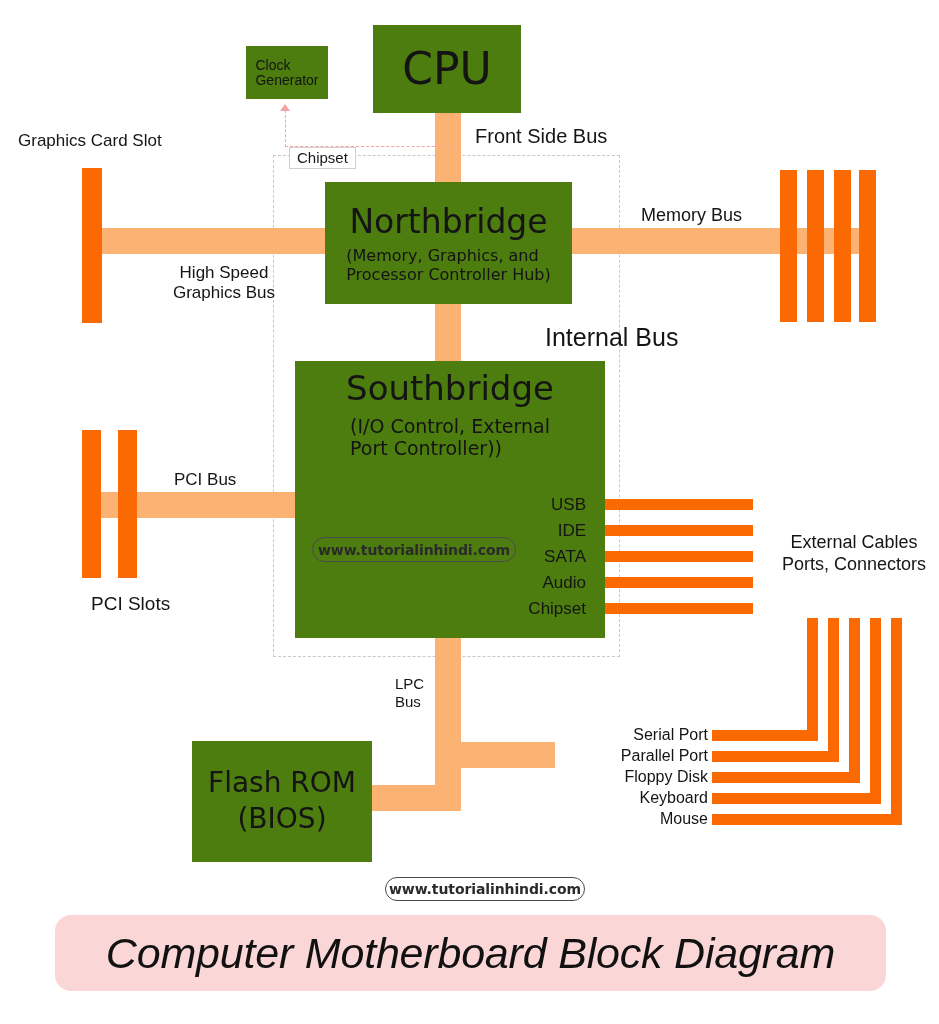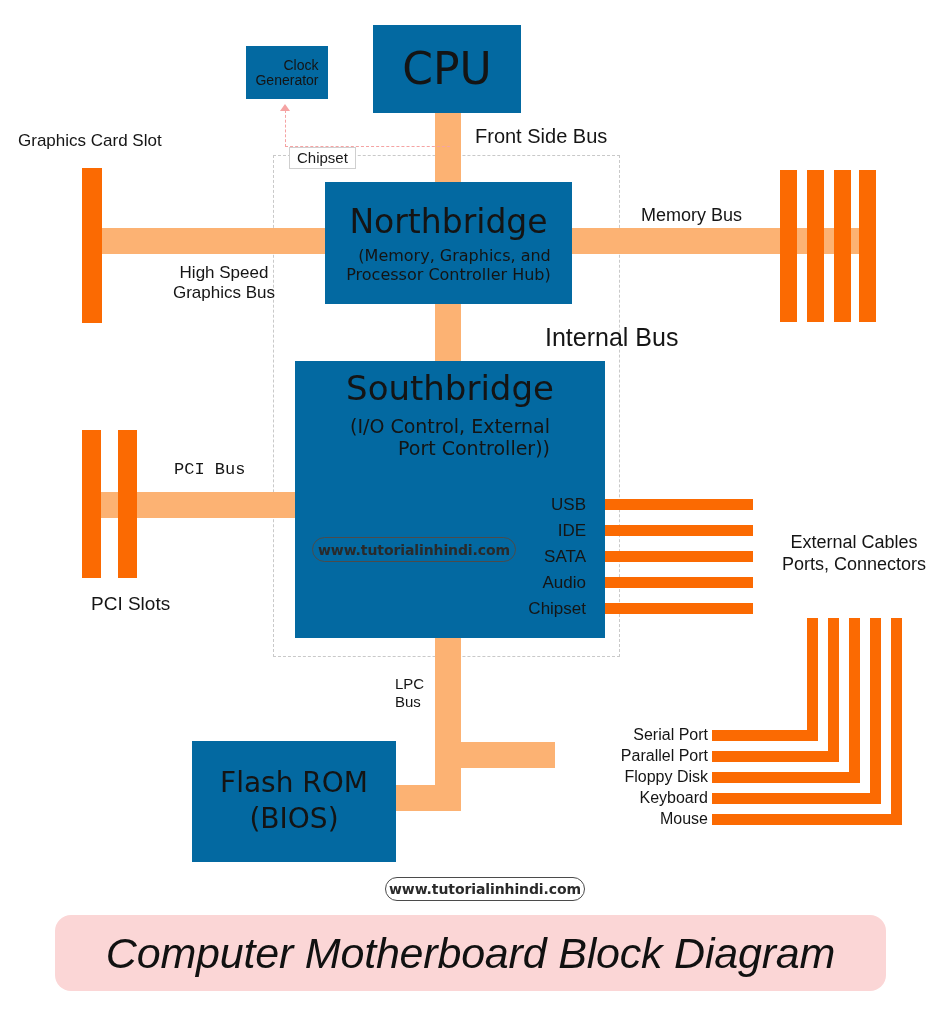--- a/index.html
+++ b/index.html
@@ -15,26 +15,26 @@
   #canvas {
     position: relative;
     width: 939px;
     height: 1024px;
     background: #ffffff;
     overflow: hidden;
   }
   
   .blk {
     position: absolute;
-    background: #0369a1;
+    background: #4d7c0f;
     display: flex;
     flex-direction: column;
     align-items: center;
     justify-content: center;
-    text-align: right;
+    text-align: left;
     box-sizing: border-box;
   }
   .blk .title {
     font-family: "DejaVu Sans", sans-serif;
     font-weight: 400;
     line-height: 1.05;
     color: #141414;
   }
   .blk .sub {
     font-family: "DejaVu Sans", sans-serif;
@@ -205,21 +205,21 @@
   </div>
 
   <div class="blk" style="left:295px; top:361px; width:310px; height:277px;
               justify-content:flex-start; padding-top:10px;">
     <div class="title" style="font-size:34px;">Southbridge</div>
     <div class="sub" style="font-size:19px; white-space:pre-line; margin-top:8px;">(I/O Control, External
 Port Controller))</div>
   </div>
 
 
-  <div class="blk" style="left:192px; top:741px; width:204px; height:121px;">
+  <div class="blk" style="left:192px; top:741px; width:180px; height:121px;">
     <div class="title" style="font-size:28px;">Flash ROM</div>
     <div class="sub" style="font-size:28px; margin-top:4px;">(BIOS)</div>
   </div>
 
   <div class="port-label" style="left:454px; top:495px; width:132px;">USB</div>
   <div class="port-label" style="left:454px; top:521px; width:132px;">IDE</div>
   <div class="port-label" style="left:454px; top:547px; width:132px;">SATA</div>
   <div class="port-label" style="left:454px; top:573px; width:132px;">Audio</div>
   <div class="port-label" style="left:454px; top:599px; width:132px;">Chipset</div>
 
@@ -233,21 +233,21 @@
 
   <div class="lbl" style="left:139px; top:263px; font-size:17px; text-align:center; width:170px;">High Speed
 Graphics Bus</div>
 
   <div class="lbl" style="left:475px; top:124px; font-size:20px;">Front Side Bus</div>
 
   <div class="lbl" style="left:641px; top:205px; font-size:18px;">Memory Bus</div>
 
   <div class="lbl" style="left:545px; top:322px; font-size:25px;">Internal Bus</div>
 
-  <div class="lbl" style="left:174px; top:460px; font-size:17px;font-family:Liberation Mono, monospace;">PCI Bus</div>
+  <div class="lbl" style="left:174px; top:470px; font-size:17px;">PCI Bus</div>
 
   <div class="lbl" style="left:71px; top:593px; font-size:19px;margin-left:20px;">PCI Slots</div>
 
   <div class="lbl" style="left:779px; top:532px; font-size:18px; text-align:center; width:150px;">External Cables
 Ports, Connectors</div>
 
   <div class="lbl" style="left:395px; top:675px; font-size:15px;">LPC
 Bus</div>
 
   <div class="wm inner" style="left:312px; top:537px; width:204px; height:25px; font-size:14px;">www.tutorialinhindi.com</div>

